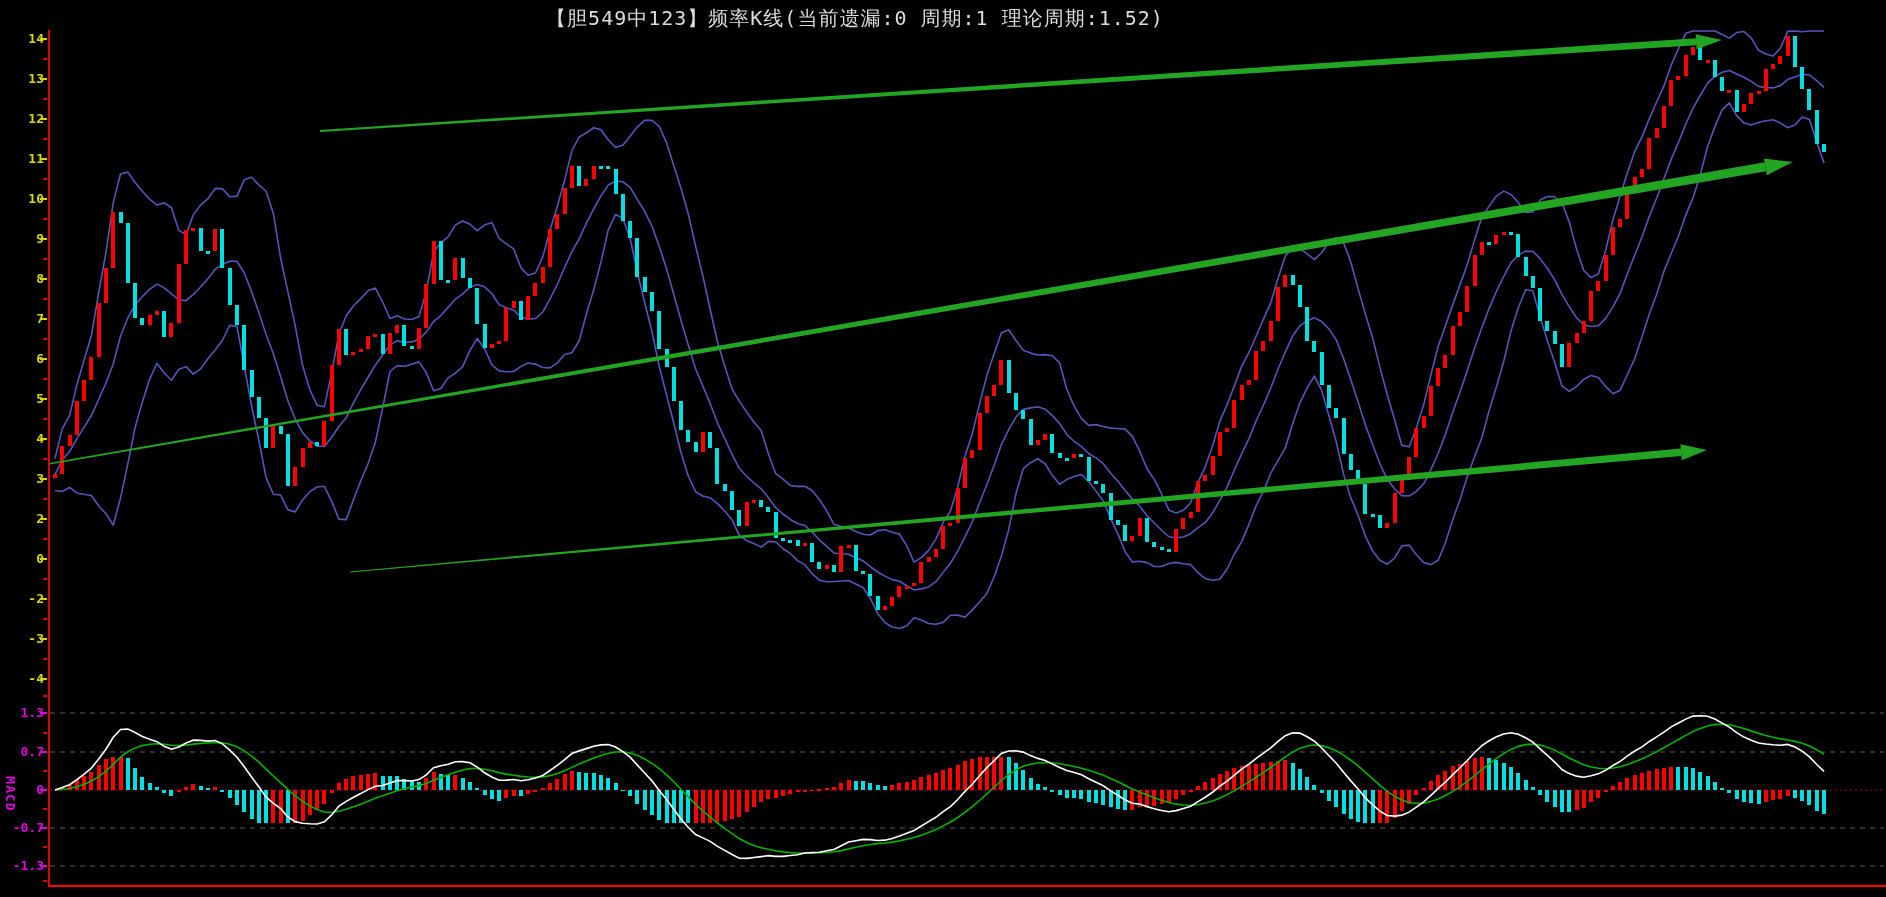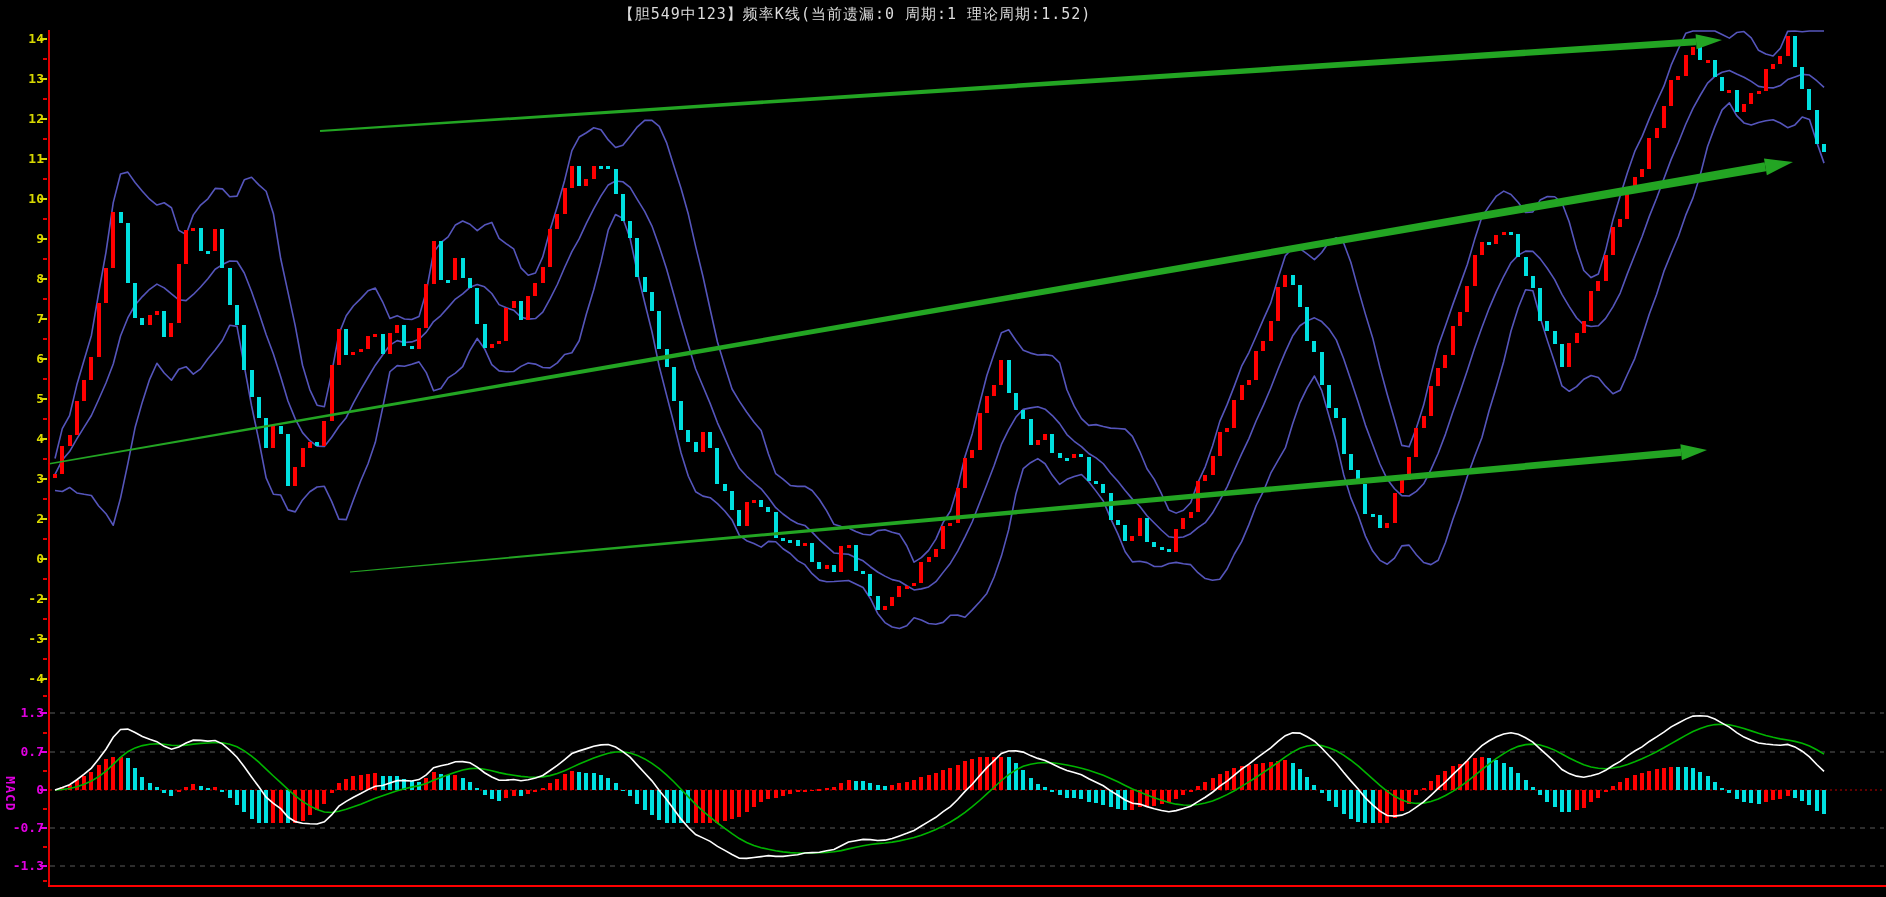--- a/index.html
+++ b/index.html
@@ -1,19 +1,19 @@
 <!DOCTYPE html>
 <html><head>
 <meta charset="utf-8">
 <style>
   html,body{margin:0;padding:0;background:#000;}
   .screen{position:relative;width:1886px;height:897px;background:#000;overflow:hidden;
           font-family:"DejaVu Sans Mono",monospace;}
   .title{position:absolute;top:5px;left:855px;transform:translateX(-50%);
-         color:#dcdcdc;font-size:15px;letter-spacing:1px;white-space:nowrap;}
+         color:#dcdcdc;font-size:20px;letter-spacing:1px;white-space:nowrap;}
   .macd-side-label{position:absolute;left:-12px;top:786px;width:44px;height:16px;
          text-align:center;transform:rotate(90deg);color:#e000e0;
          font-size:13px;font-weight:bold;letter-spacing:1px;}
   svg{position:absolute;left:0;top:0;}
 </style>
 </head>
 <body>
 
 <div class="screen">
   <svg id="chart" width="1886" height="897" viewBox="0 0 1886 897">

